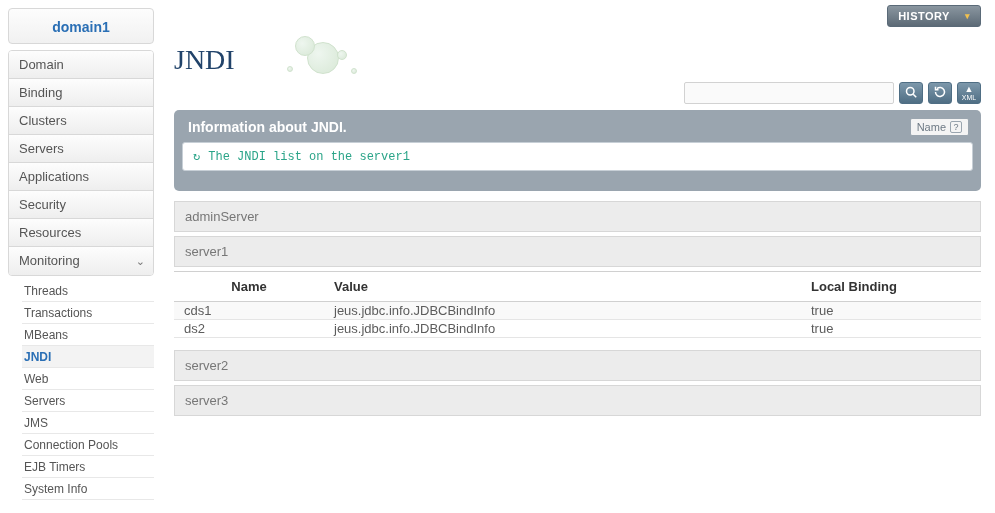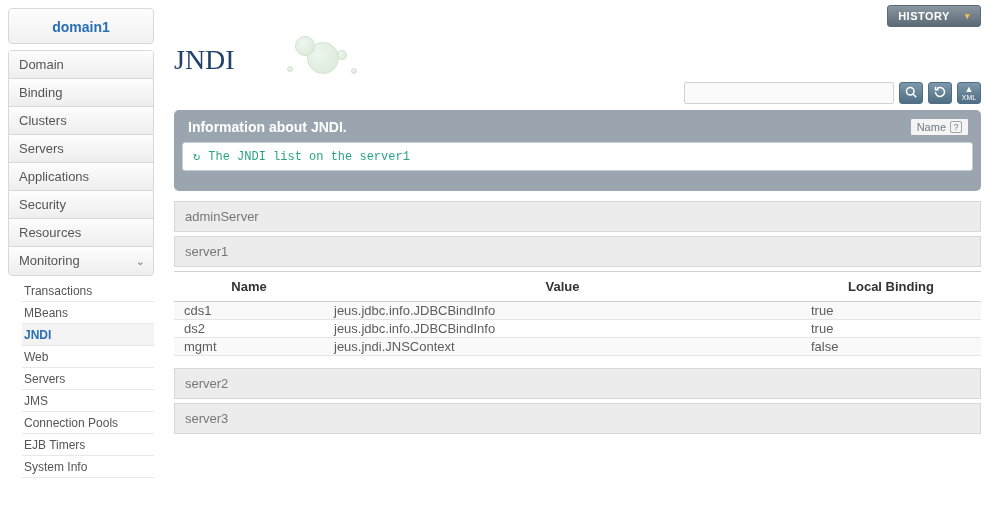--- a/index.html
+++ b/index.html
@@ -203,21 +203,21 @@
     font-weight: 400;
   }
   
   table.ctx {
     width: 100%;
     border-collapse: collapse;
     font-size: 13px;
   }
   table.ctx thead th {
     background: #fff;
-    text-align: center;
+    text-align: left;
     font-weight: 700;
     color: #333;
     border-top: 1px solid #d0d0d0;
     border-bottom: 1px solid #d0d0d0;
     padding: 7px 10px;
   }
   table.ctx thead th:first-child { width: 150px; text-align: center;}
   table.ctx thead th:nth-child(2) { }
   table.ctx thead th:nth-child(3) { width: 180px; }
   table.ctx tbody td {
@@ -243,20 +243,21 @@
       <div class="nav-item">Servers</div>
       <div class="nav-item">Applications</div>
       <div class="nav-item">Security</div>
       <div class="nav-item">Resources</div>
       <div class="nav-item">
         <span>Monitoring</span>
         <span class="chev">⌄</span>
       </div>
     </div>
     <div class="subnav">
+      <div class="sub-item">Threads</div>
       <div class="sub-item">Transactions</div>
       <div class="sub-item">MBeans</div>
       <div class="sub-item active">JNDI</div>
       <div class="sub-item">Web</div>
       <div class="sub-item">Servers</div>
       <div class="sub-item">JMS</div>
       <div class="sub-item">Connection Pools</div>
       <div class="sub-item">EJB Timers</div>
       <div class="sub-item">System Info</div>
     </div>
@@ -335,25 +336,20 @@
         <tr>
           <td>cds1</td>
           <td>jeus.jdbc.info.JDBCBindInfo</td>
           <td>true</td>
         </tr>
         <tr>
           <td>ds2</td>
           <td>jeus.jdbc.info.JDBCBindInfo</td>
           <td>true</td>
         </tr>
-        <tr>
-          <td>mgmt</td>
-          <td>jeus.jndi.JNSContext</td>
-          <td>false</td>
-        </tr>
       </tbody>
     </table>
 
     <div class="gap"></div>
     <div class="server-block">server2</div>
     <div class="server-block">server3</div>
   </main>
 </div>
 
 </body></html>

